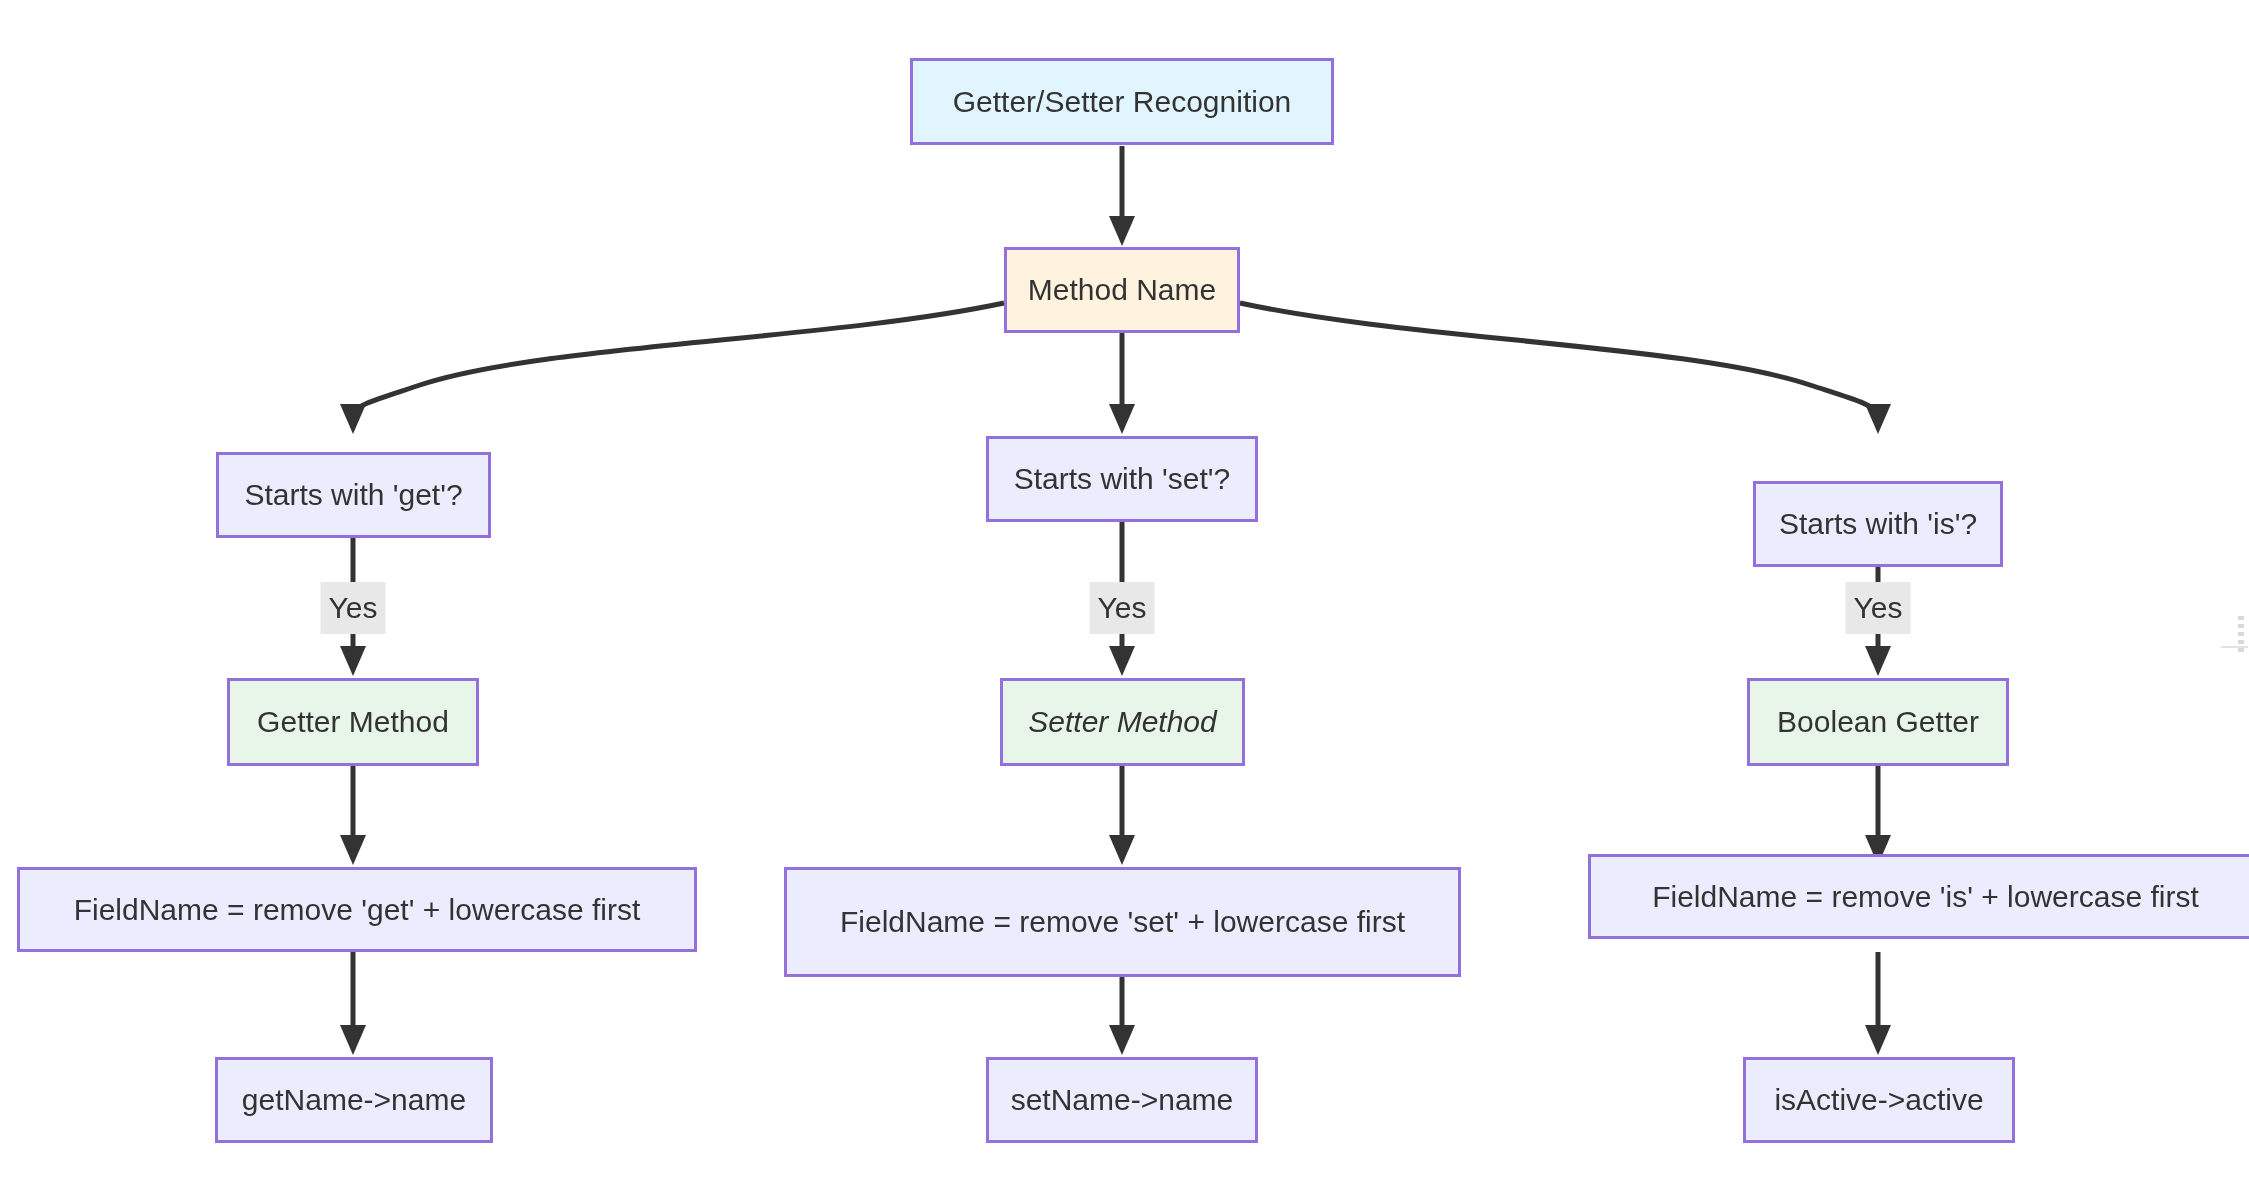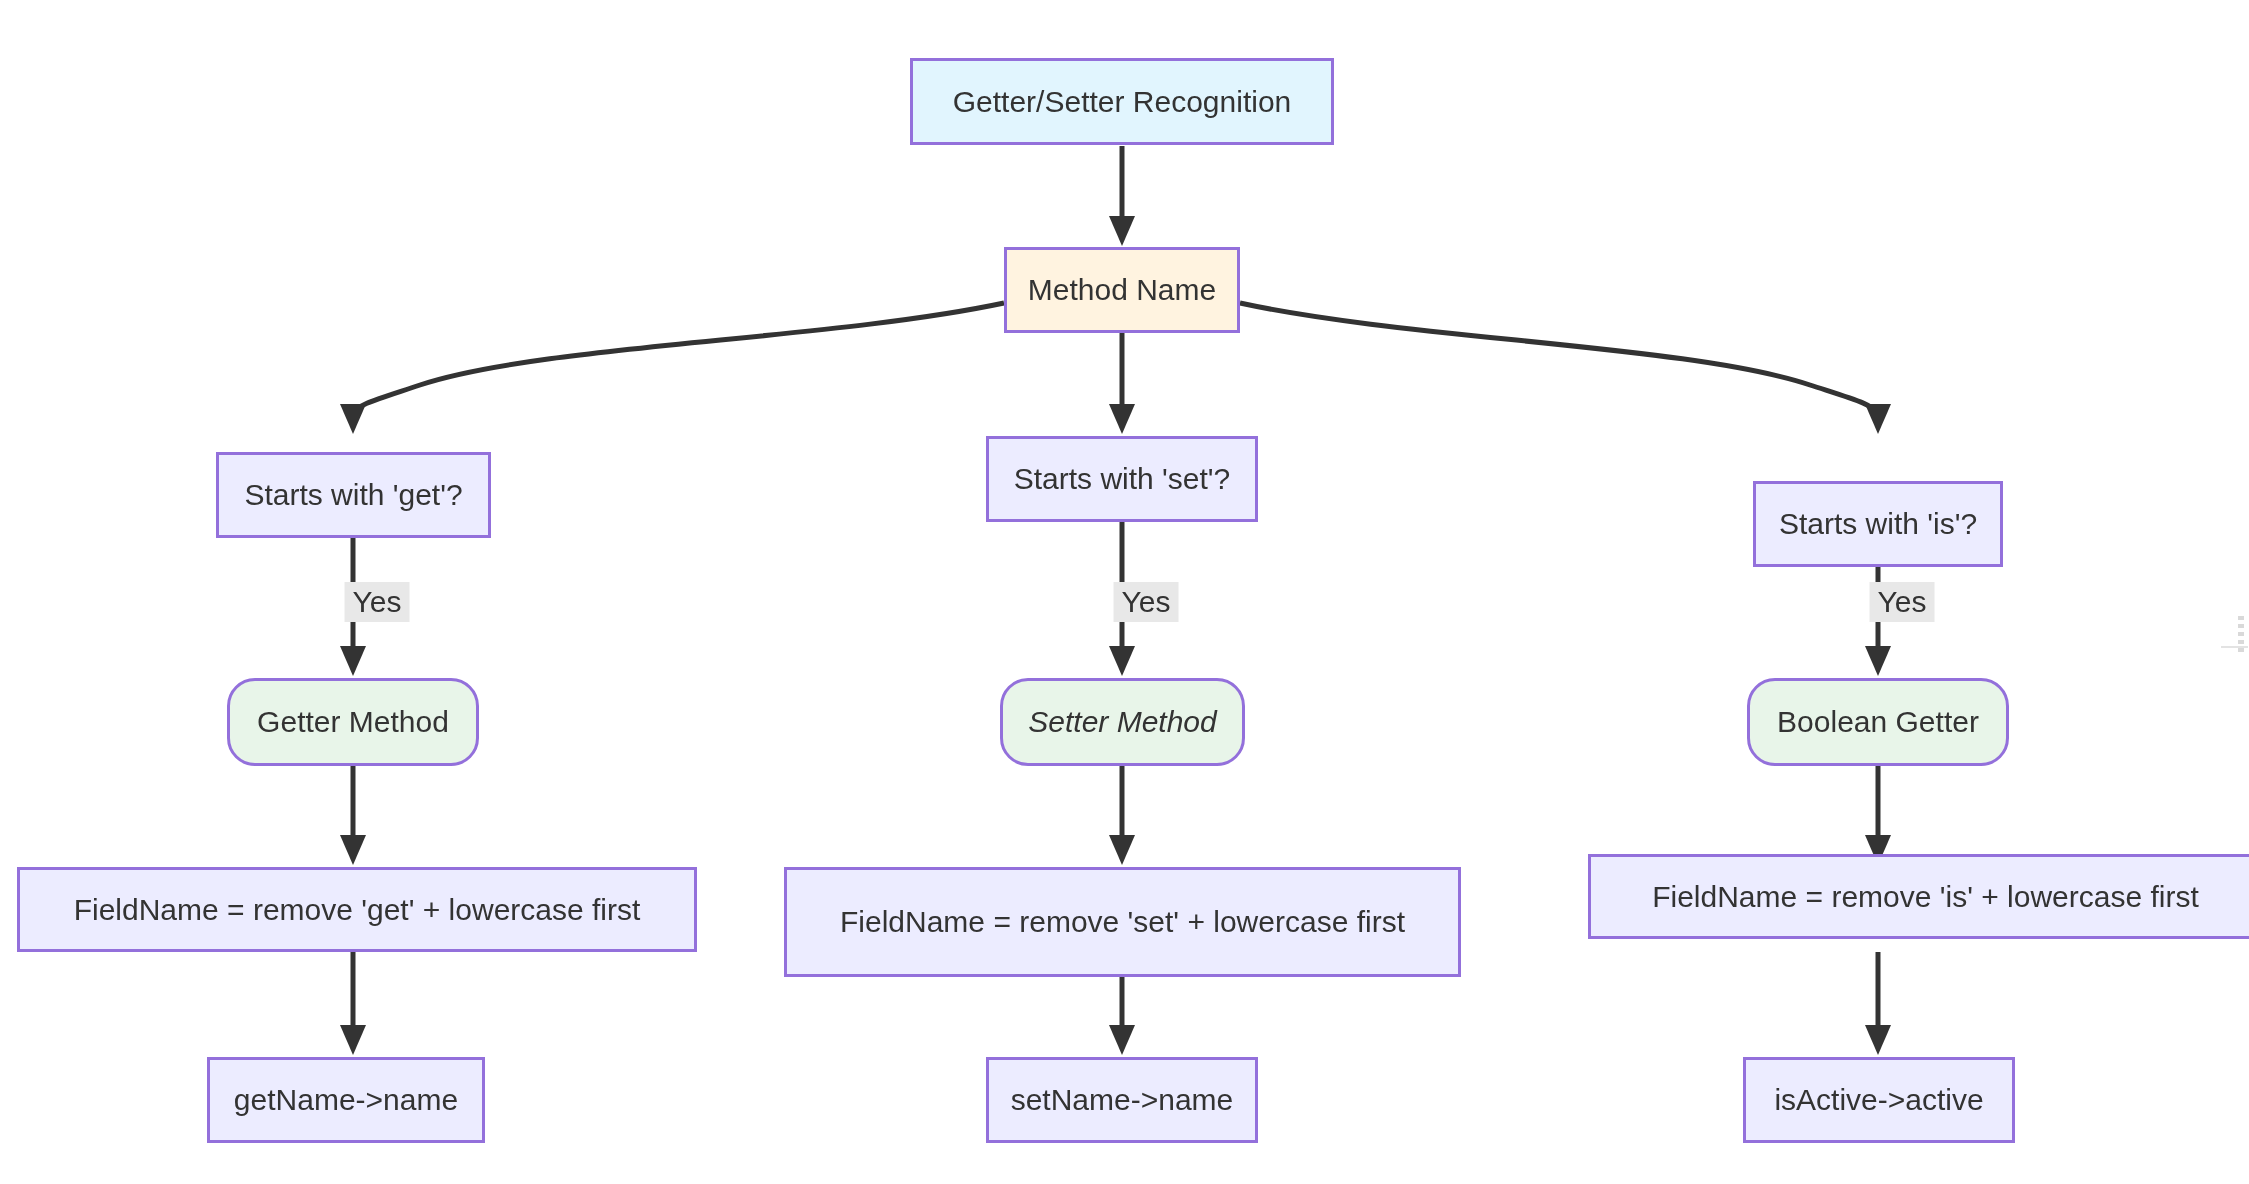--- a/index.html
+++ b/index.html
@@ -20,33 +20,32 @@
     justify-content: center;
     border: 3px solid #9370db;
     font-size: 30px;
     color: #333333;
     white-space: nowrap;
     z-index: 2;
   }
   .node--title    { background: #e1f5fe; }
   .node--root     { background: #fff3e0; }
   .node--question { background: #ececff; }
-  .node--type     { background: #e8f5e9; border-radius: 28px; }
+  .node--type     { background: #e8f5e9; }
   .node--rule     { background: #ececff; }
   .node--example  { background: #ececff; }
   .edge-label {
     position: absolute;
     transform: translateX(-50%);
     background: #e8e8e8;
     font-size: 30px;
     color: #333333;
-    padding: 2px 8px;
+    padding: 8px 8px;
     z-index: 3;
     line-height: 1.2;
-    margin-left: 24px;
   }
   .artifact-v {
     position: absolute;
     left: 2238px; top: 616px;
     width: 6px; height: 36px;
     background: repeating-linear-gradient(to bottom, #d9d9d9 0 4px, #ffffff 4px 8px);
     z-index: 1;
   }
   .artifact-h {
     position: absolute;
@@ -112,20 +111,20 @@
   <div class="edge-label" style="left: 1878px; top: 582px; background-color: rgb(232, 232, 232);">Yes</div>
 
   <div class="node node--type" style="left: 227px; top: 678px; width: 252px; height: 88px; background-color: rgb(232, 245, 233);">Getter Method</div>
   <div class="node node--type" style="left: 1000px; top: 678px; width: 245px; height: 88px; background-color: rgb(232, 245, 233); font-style: italic;">Setter Method</div>
   <div class="node node--type" style="left: 1747px; top: 678px; width: 262px; height: 88px; background-color: rgb(232, 245, 233);">Boolean Getter</div>
 
   <div class="node node--rule" style="left: 17px; top: 867px; width: 680px; height: 85px; background-color: rgb(236, 236, 255);">FieldName = remove 'get' + lowercase first</div>
   <div class="node node--rule" style="left: 784px; top: 867px; width: 677px; height: 110px; background-color: rgb(236, 236, 255);">FieldName = remove 'set' + lowercase first</div>
   <div class="node node--rule" style="left: 1543px; top: 854px; width: 675px; height: 85px; background-color: rgb(236, 236, 255); margin-left: 45px;">FieldName = remove 'is' + lowercase first</div>
 
-  <div class="node node--example" style="left: 207px; top: 1057px; width: 278px; height: 86px; background-color: rgb(236, 236, 255);">getName-&gt;name</div>
+  <div class="node node--example" style="left: 215px; top: 1057px; width: 278px; height: 86px; background-color: rgb(236, 236, 255);">getName-&gt;name</div>
   <div class="node node--example" style="left: 986px; top: 1057px; width: 272px; height: 86px; background-color: rgb(236, 236, 255);">setName-&gt;name</div>
   <div class="node node--example" style="left: 1743px; top: 1057px; width: 272px; height: 86px; background-color: rgb(236, 236, 255);">isActive-&gt;active</div>
 
   <div class="artifact-v"></div>
   <div class="artifact-h"></div>
 
 </div>
 
 </body></html>

